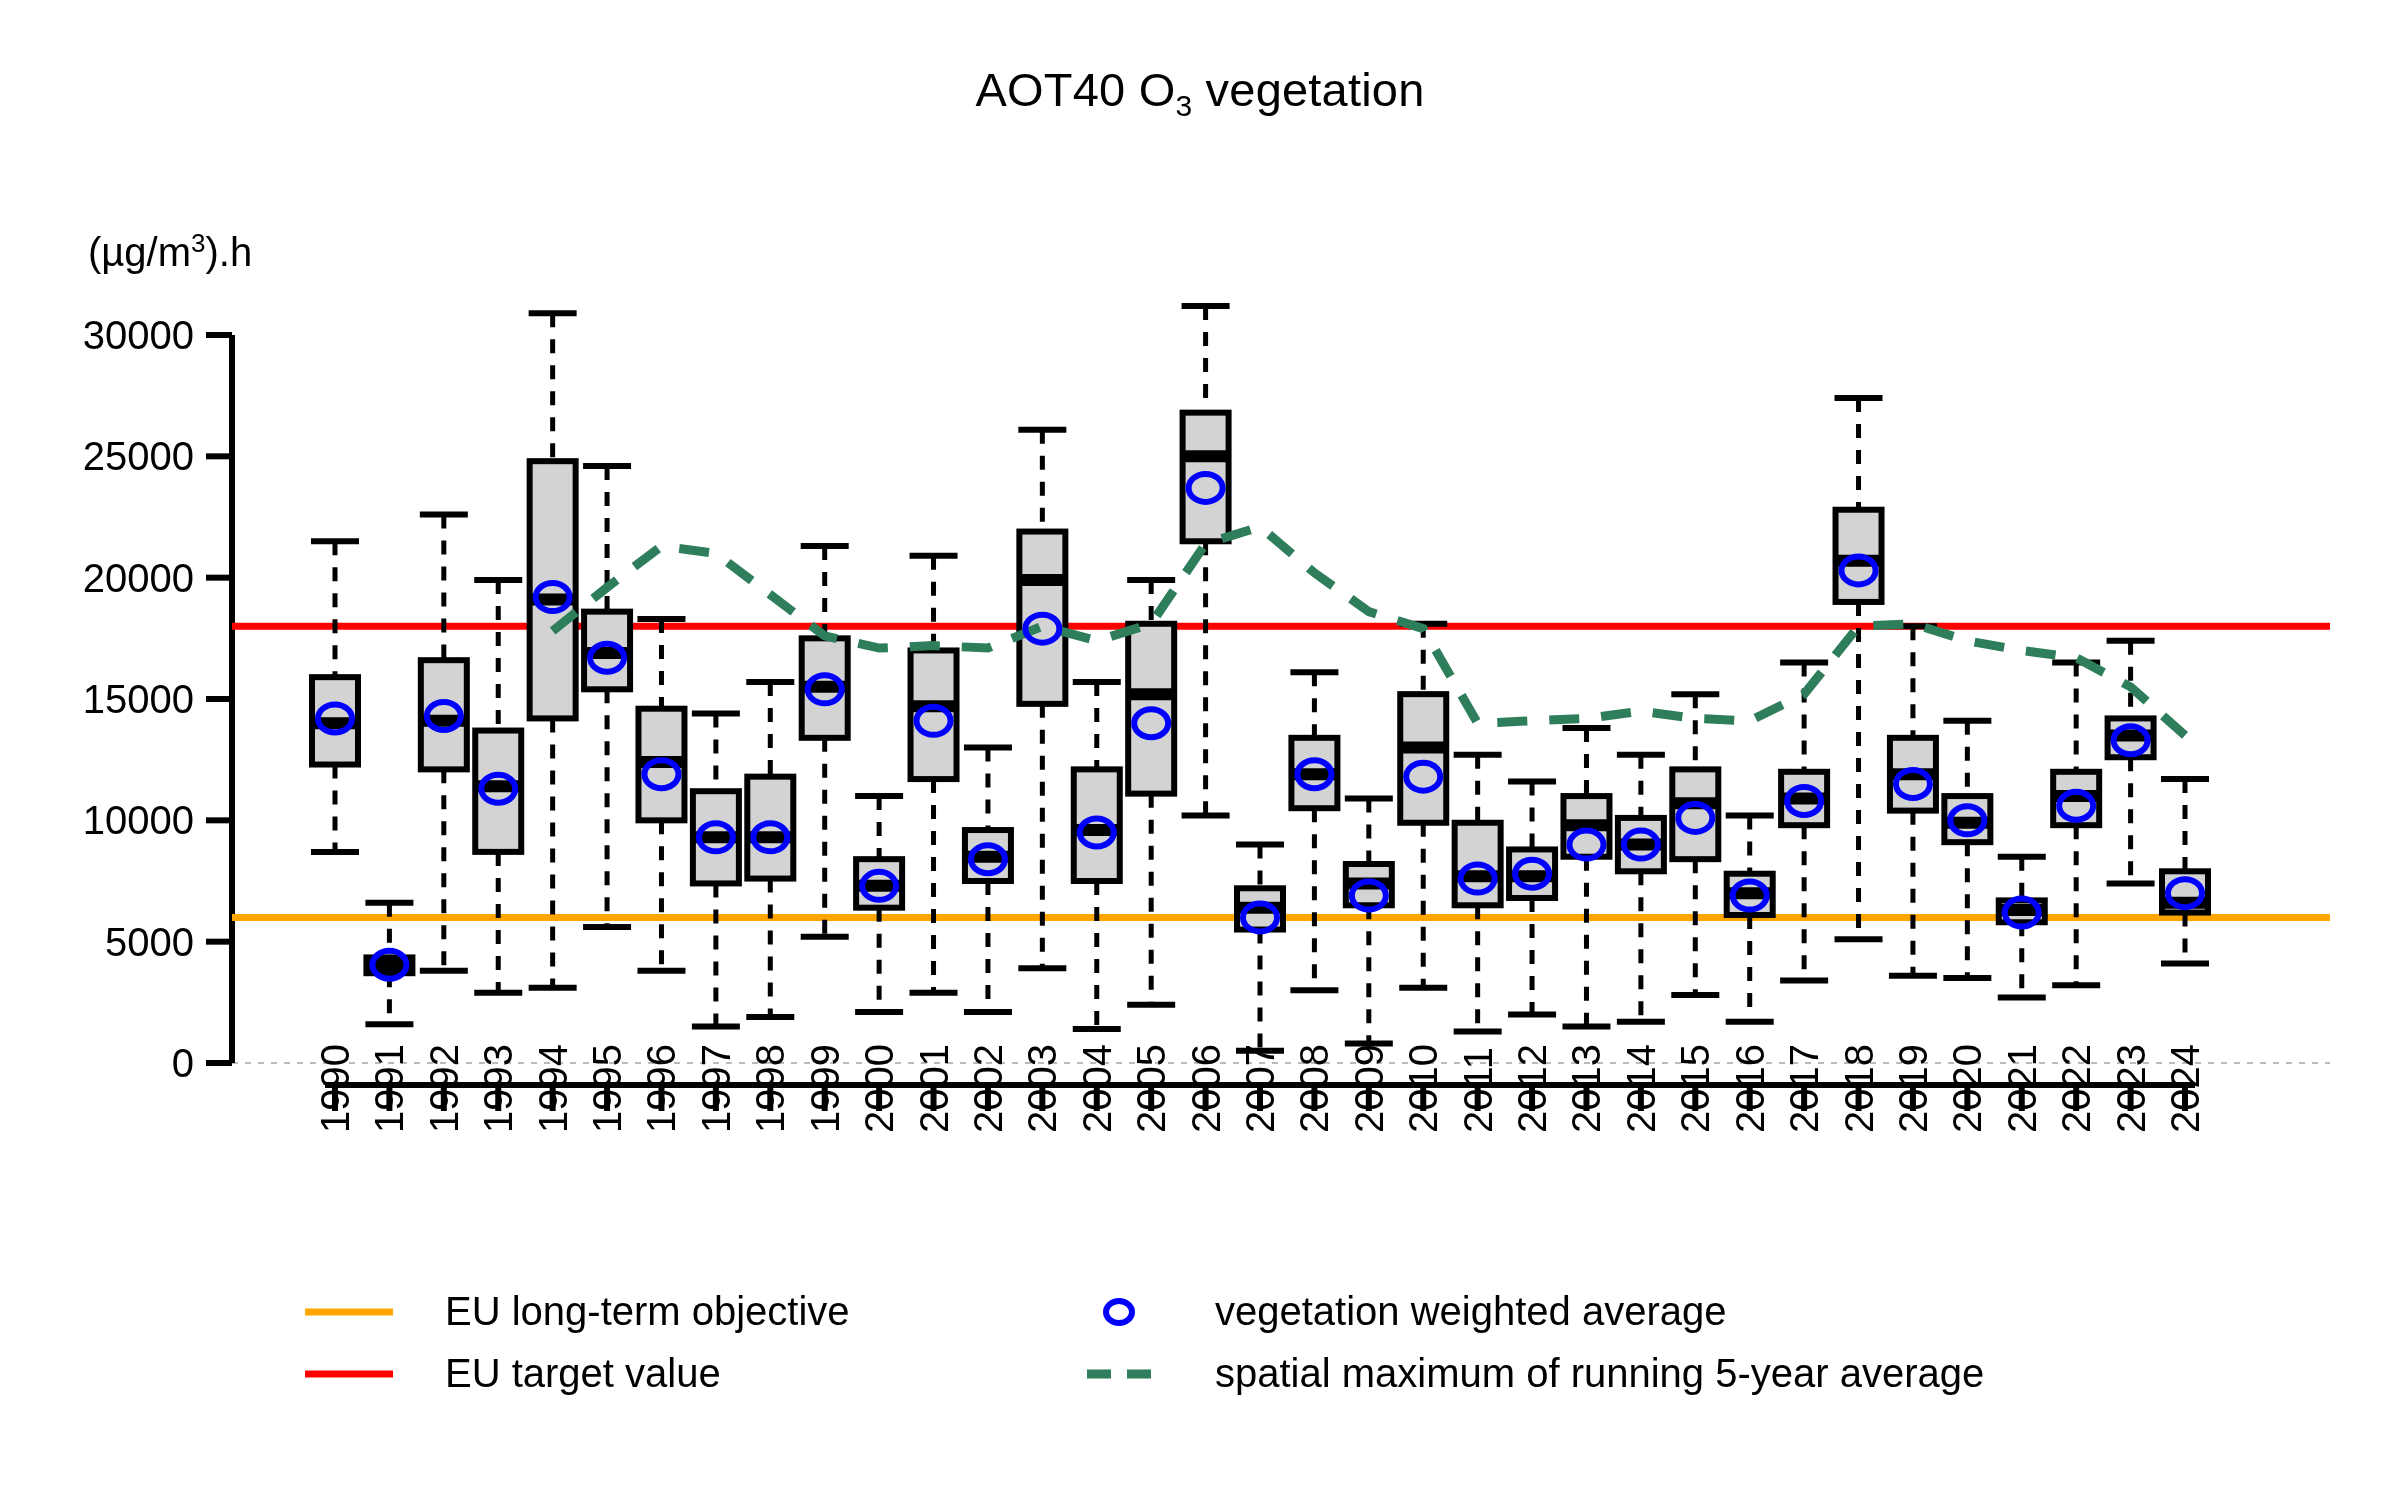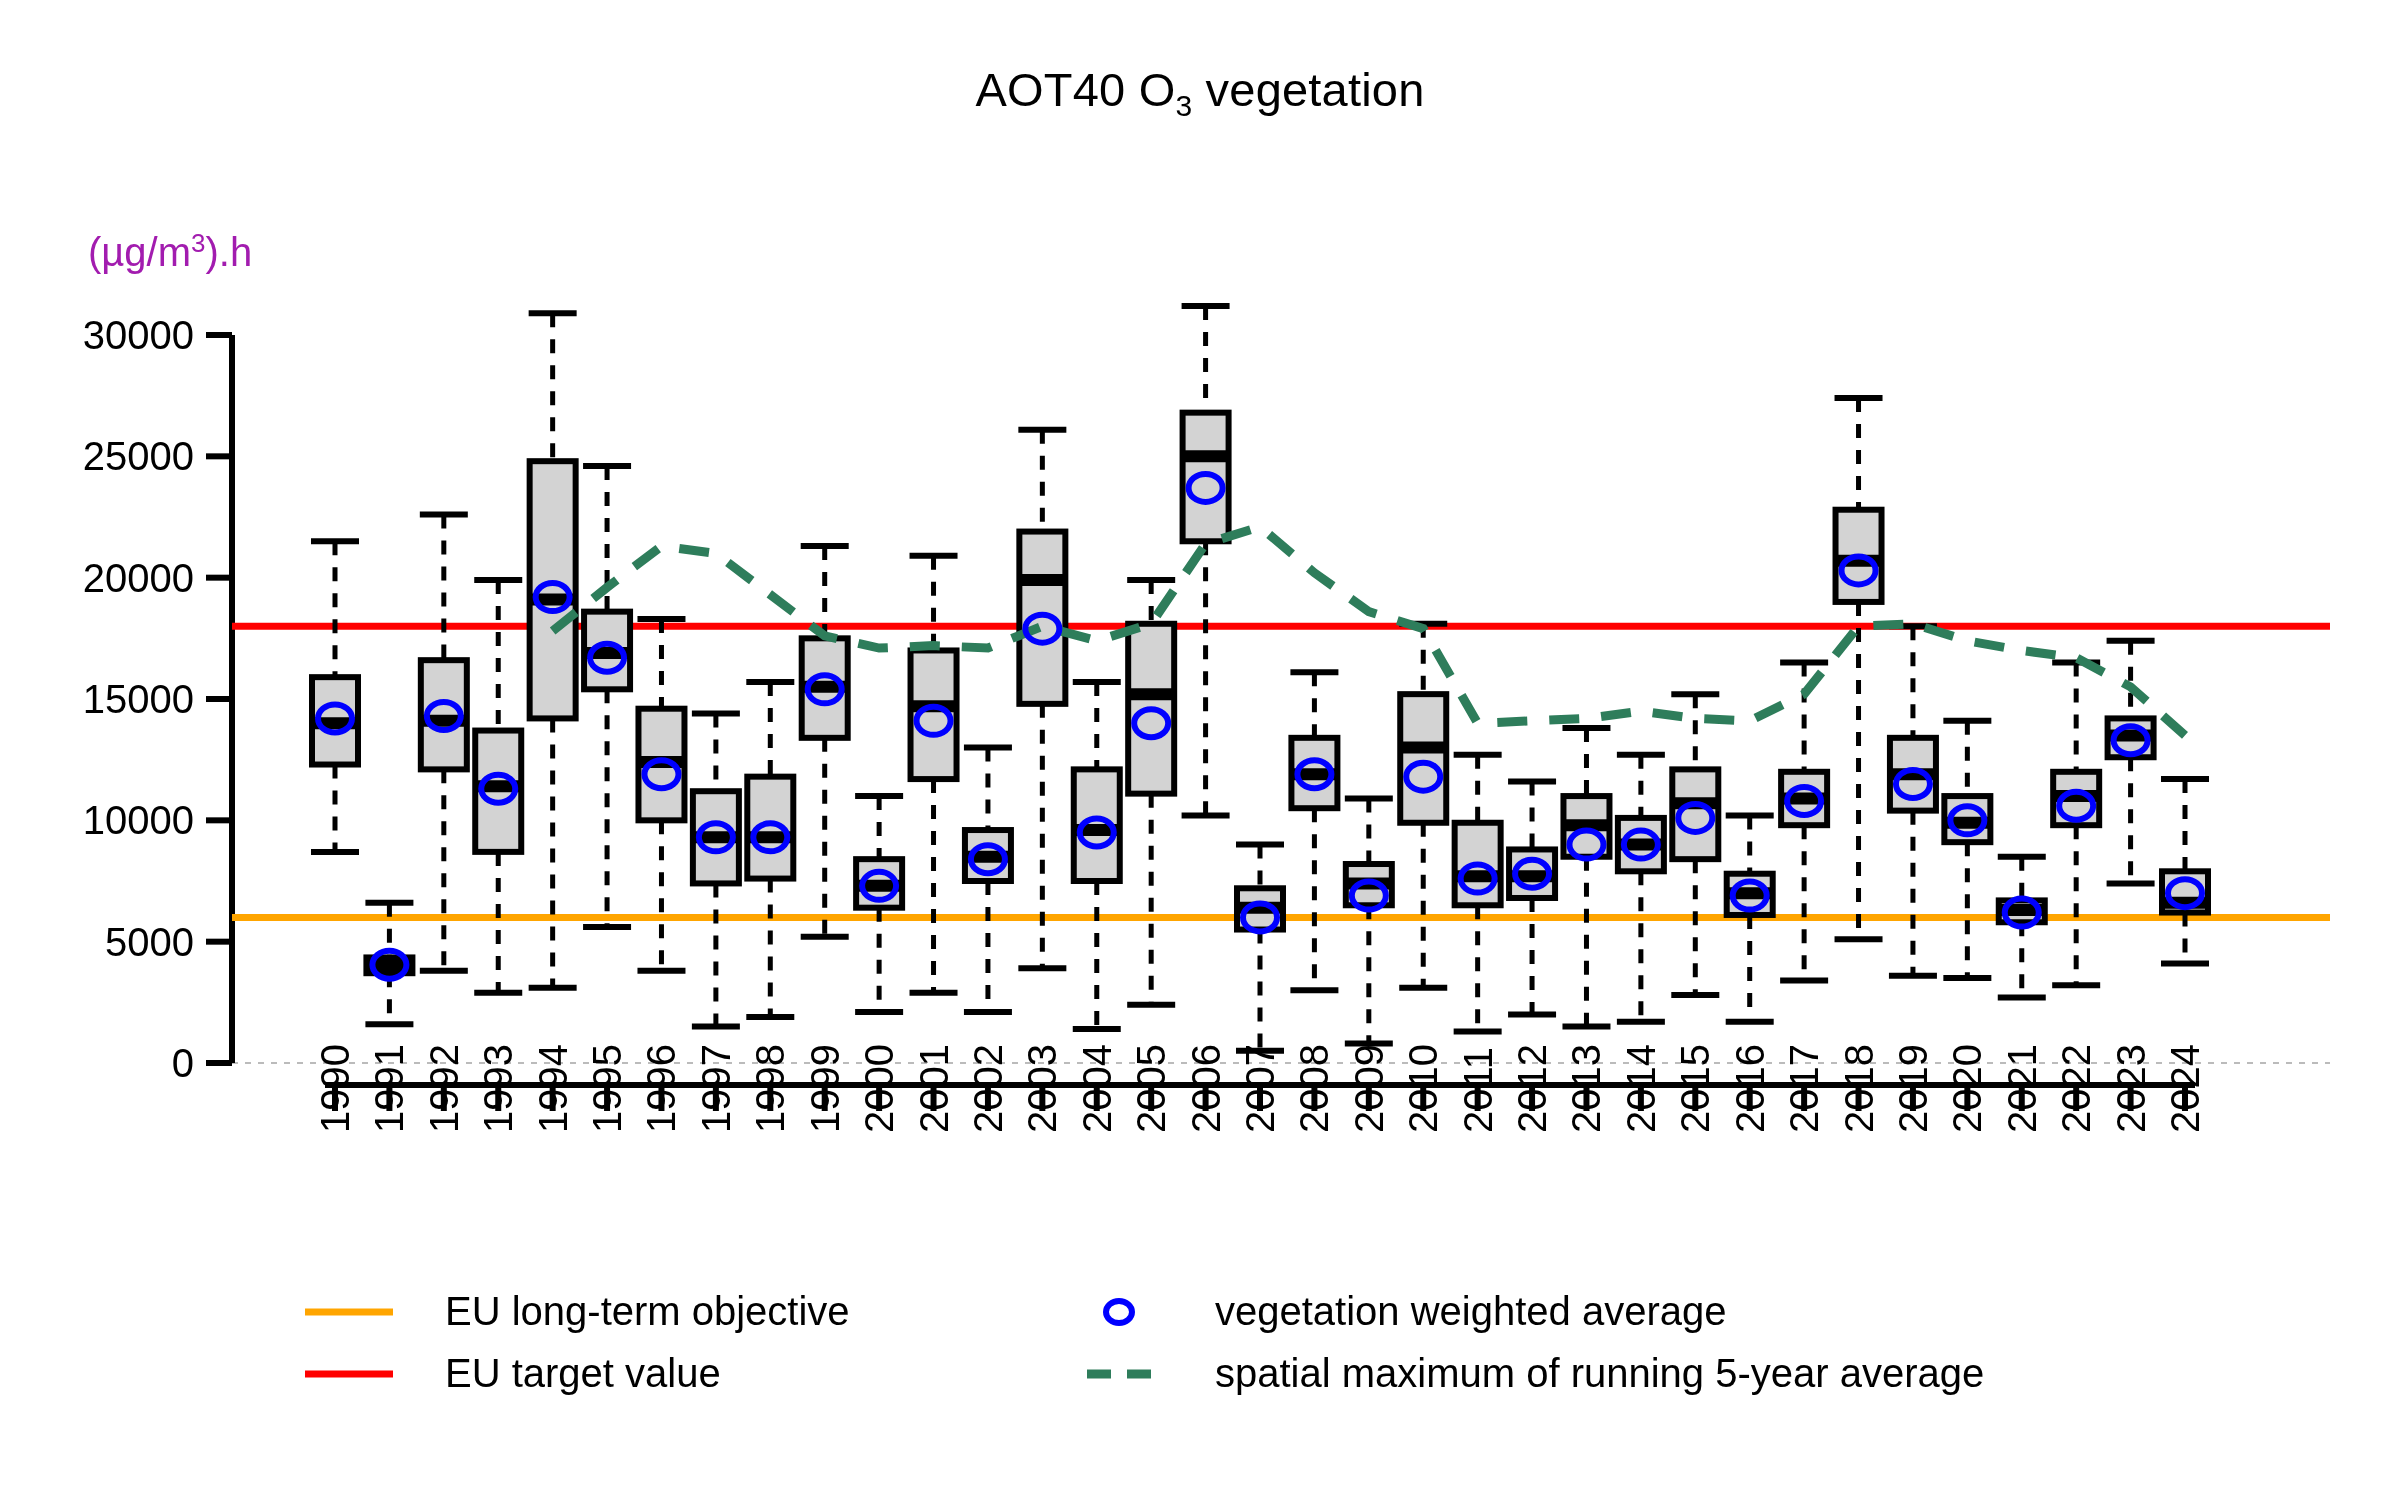--- a/index.html
+++ b/index.html
@@ -4,21 +4,21 @@
 <style>
   html,body{margin:0;padding:0;background:#fff;}
   body{width:2400px;height:1500px;font-family:"Liberation Sans",sans-serif;overflow:hidden;}
   #root{position:relative;width:2400px;height:1500px;background:#ffffff;}
   #chart-title{
     position:absolute;left:0;top:62px;width:2400px;text-align:center;
     font-size:47px;color:#000;letter-spacing:.2px;
   }
   #chart-title sub{font-size:30px;vertical-align:baseline;position:relative;top:10px;}
   #y-axis-unit{
-    position:absolute;left:88px;top:230px;font-size:40px;color:#a21caf;white-space:nowrap;
+    position:absolute;left:88px;top:230px;font-size:40px;color:#000000;white-space:nowrap;
   }
   #y-axis-unit sup{font-size:26px;vertical-align:baseline;position:relative;top:-14px;}
   #plot-svg{position:absolute;left:0;top:0;}
   .ytick-label{font-size:40px;fill:#000;font-family:"Liberation Sans",sans-serif;}
   .xtick-label{font-size:40px;fill:#000;font-family:"Liberation Sans",sans-serif;}
   .legend-label{font-size:40px;fill:#000;font-family:"Liberation Sans",sans-serif;}
 </style>
 </head>
 <body>
 

